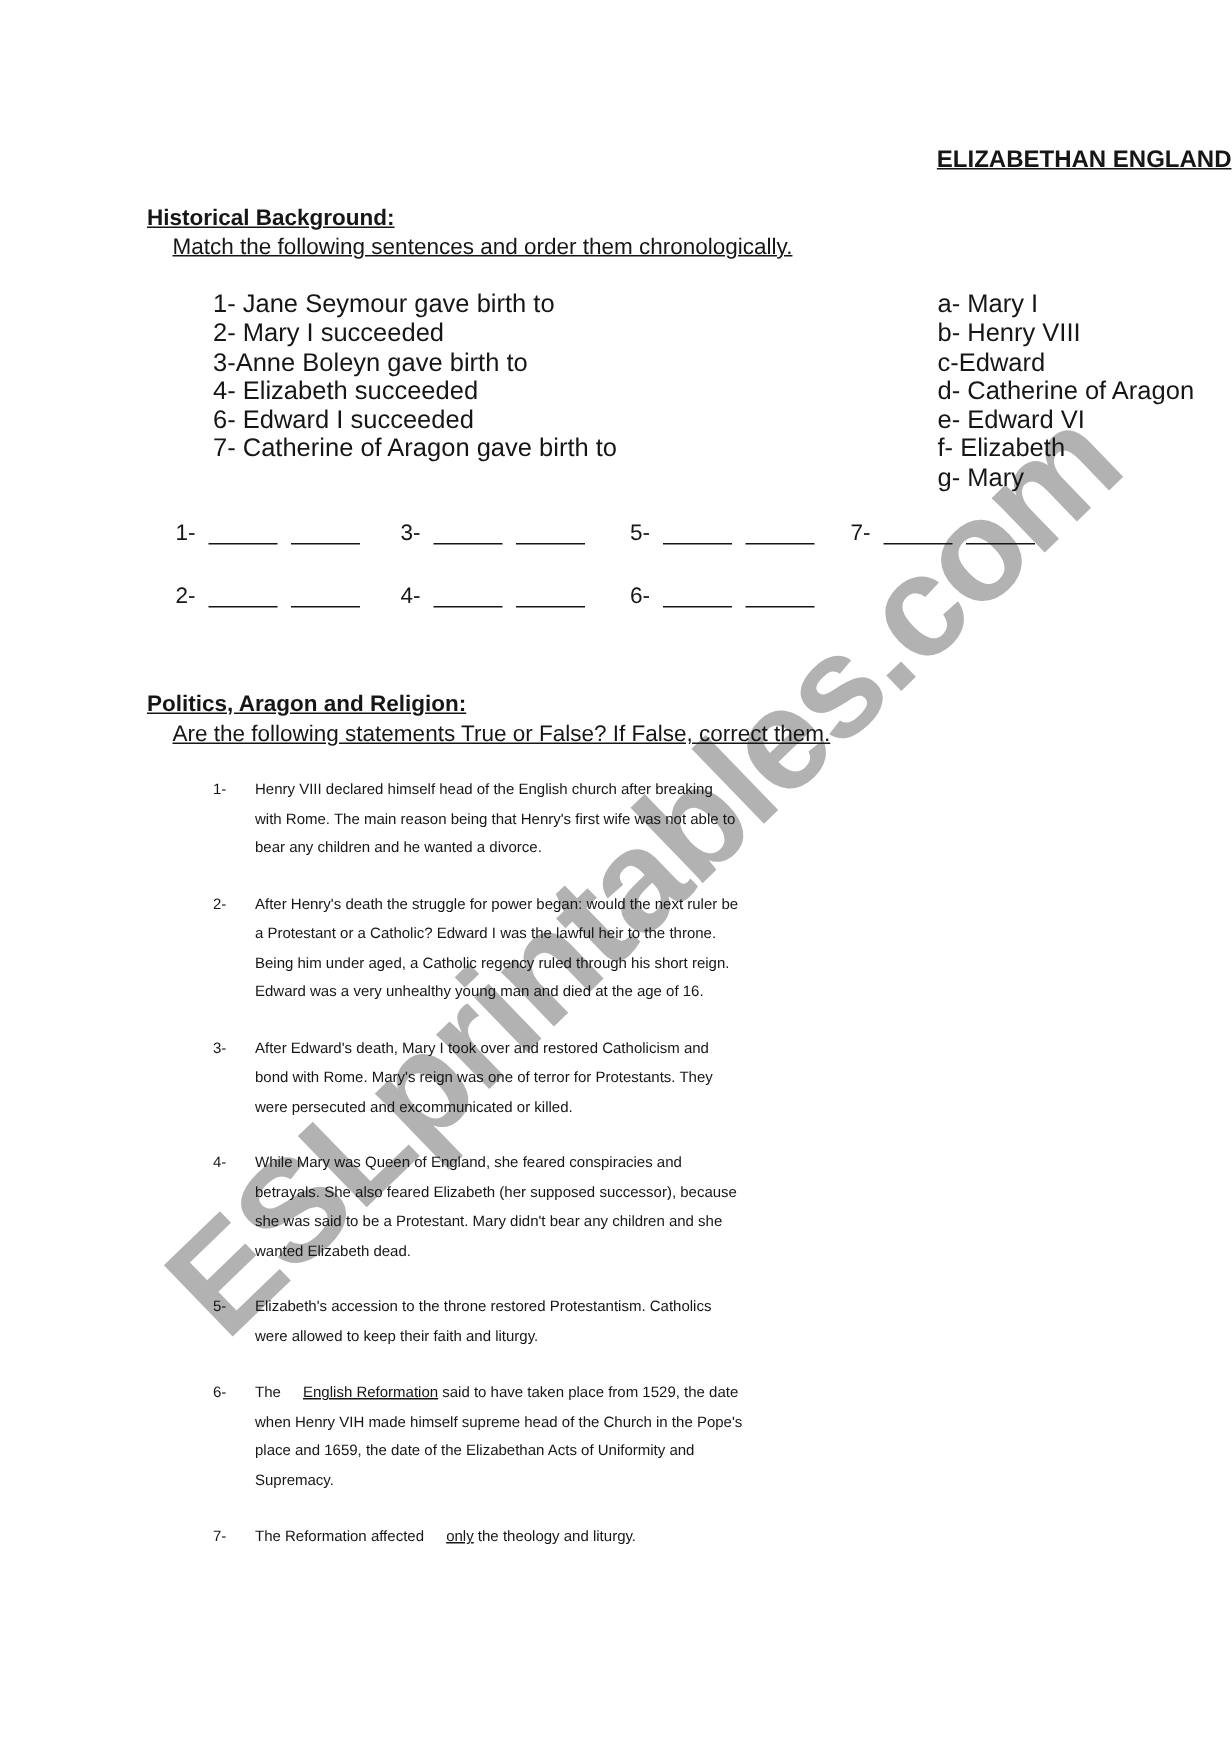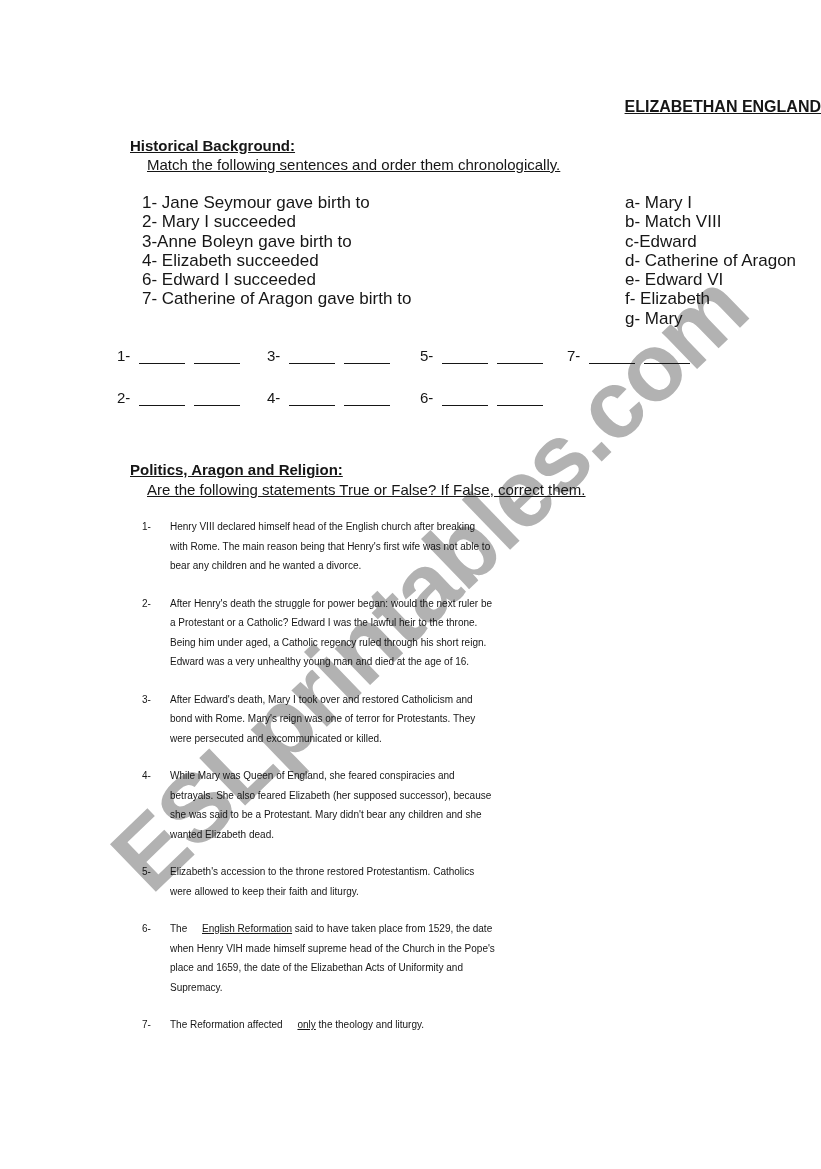--- a/index.html
+++ b/index.html
@@ -14,26 +14,26 @@
     font-size:96px;font-weight:bold;letter-spacing:-2px;
     color:#b2b2b2;white-space:nowrap;line-height:1;
     user-select:none;
   }
   .content{position:absolute;inset:0;z-index:1;}
   .title{
     position:absolute;top:98px;left:0;width:100%;text-align:right;
     font-size:16px;font-weight:bold;text-decoration:underline;
   }
   .h-sec{
-    position:absolute;left:130px;font-size:15px;font-weight:bold;
+    position:absolute;left:98px;font-size:15px;font-weight:bold;
     text-decoration:underline;white-space:nowrap;
   }
   .instr{
     position:absolute;left:115px;font-size:15px;
-    text-decoration:underline;white-space:nowrap;margin-left:32px;
+    text-decoration:underline;white-space:nowrap;
   }
   #h1{top:137px;}
   #inst1{top:156px;}
   #h2{top:461px;}
   #inst2{top:481px;}
   .mcol{position:absolute;top:193px;font-size:17px;line-height:19.3px;}
   #mcol-left{left:142px;}
   #mcol-right{left:625px;}
   .mline{white-space:nowrap;}
   .ansrow{position:absolute;left:115px;height:24px;font-size:15px;}
@@ -72,21 +72,21 @@
     <div class="mline">1- Jane Seymour gave birth to</div>
     <div class="mline">2- Mary I succeeded</div>
     <div class="mline">3-Anne Boleyn gave birth to</div>
     <div class="mline">4- Elizabeth succeeded</div>
     <div class="mline">6- Edward I succeeded</div>
     <div class="mline">7- Catherine of Aragon gave birth to</div>
   </div>
 
   <div id="mcol-right" class="mcol">
     <div class="mline">a- Mary I</div>
-    <div class="mline">b- Match VIII</div>
+    <div class="mline">b- Henry VIII</div>
     <div class="mline">c-Edward</div>
     <div class="mline">d- Catherine of Aragon</div>
     <div class="mline">e- Edward VI</div>
     <div class="mline">f- Elizabeth</div>
     <div class="mline">g- Mary</div>
   </div>
 
   <div id="ansrow1" class="ansrow">
     <span class="anscell c0"><span>1-</span><span class="blank"></span><span class="blank"></span></span>
     <span class="anscell c1"><span>3-</span><span class="blank"></span><span class="blank"></span></span>

